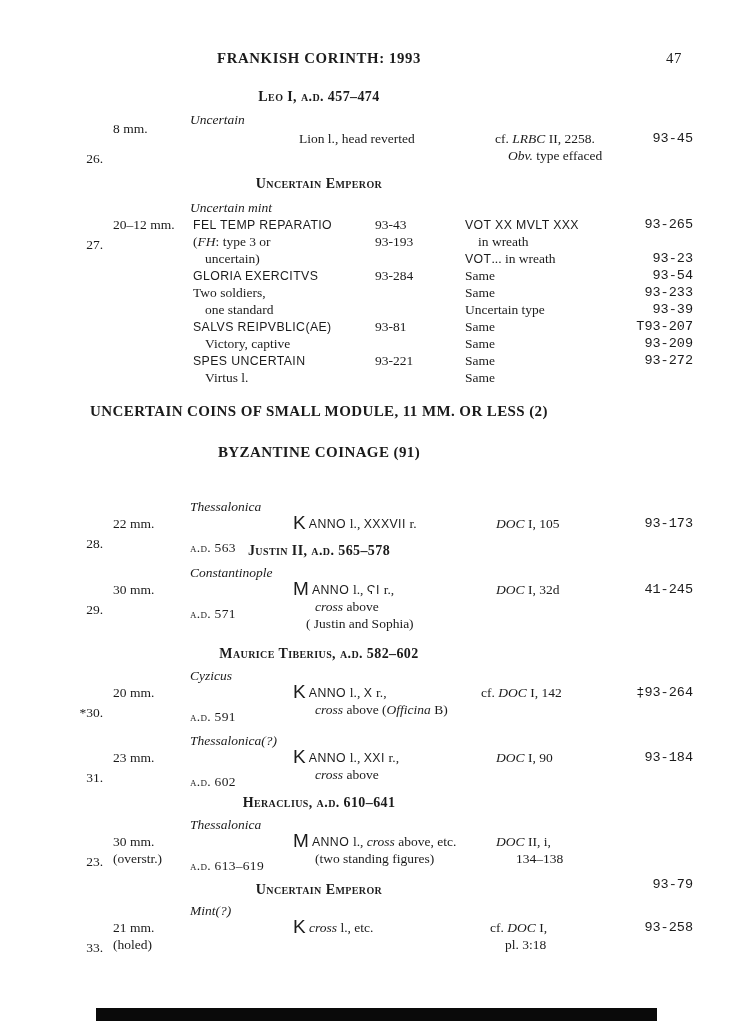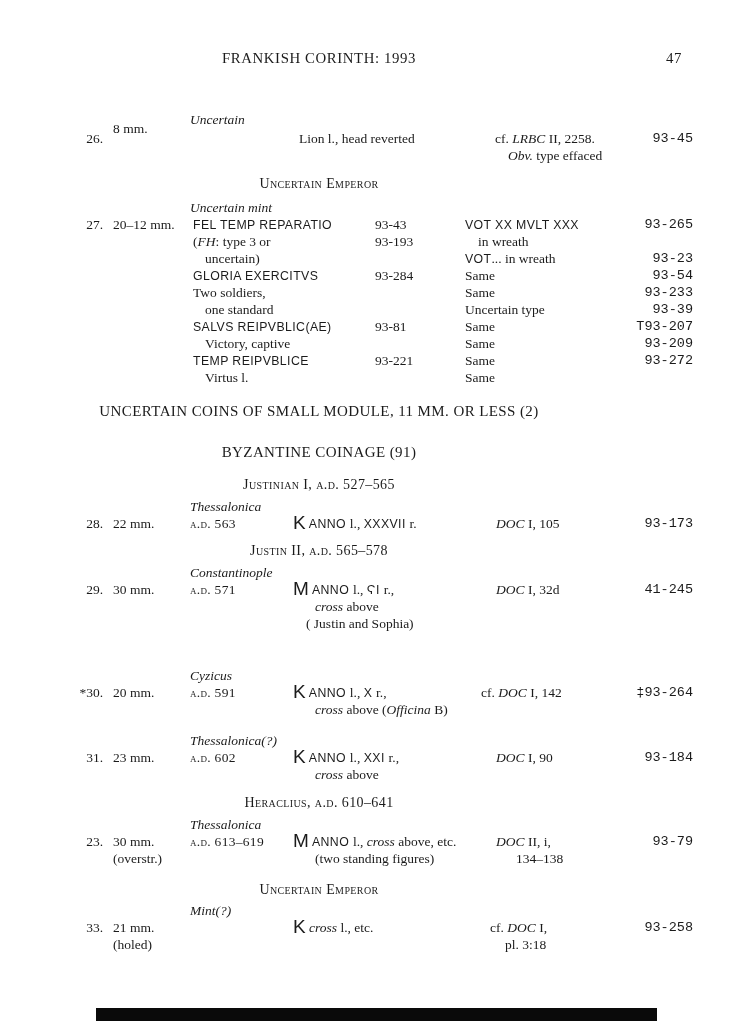--- a/index.html
+++ b/index.html
@@ -2,40 +2,41 @@
 <html><head>
 <meta charset="utf-8">
 <style>
   html,body{margin:0;padding:0;background:#e8e8e8;}
   .page{
     position:relative;width:751px;height:1024px;background:#ffffff;
     font-family:"Liberation Serif","DejaVu Serif",serif;
     font-size:13.5px;color:#1b1b1b;overflow:hidden;margin:0 auto;
   }
   .t{position:absolute;white-space:nowrap;line-height:17px;}
-  .ctr{left:0;width:638px;text-align:center;}
-  .sc{font-variant:small-caps;letter-spacing:0.3px;}
+  .ctr{left:0;width:638px;text-align:center;font-weight:bold;}
+  .sc{font-variant:small-caps;letter-spacing:0.3px;margin-top:24px;}
   .schead{font-variant:small-caps;font-size:14px;letter-spacing:0.4px;}
   .it{font-style:italic;}
   .sans{font-family:"Liberation Sans","DejaVu Sans",sans-serif;font-size:12.3px;letter-spacing:0.4px;}
   .big{font-family:"Liberation Sans","DejaVu Sans",sans-serif;font-size:19px;line-height:13px;vertical-align:-1px;letter-spacing:0;}
   .hbig{font-size:15px;letter-spacing:0.4px;}
   .title{font-size:14.8px;letter-spacing:0.6px;}
-  .num{left:56px;width:47px;text-align:right;}
+  .num{left:56px;width:47px;text-align:right;margin-top:20px;}
   .rcat{left:560px;width:133px;text-align:right;font-family:Liberation Mono, monospace;}
   .bar{position:absolute;background:#0a0a0a;}
 </style>
 </head>
 <body>
 
 <div class="page">
 
   <div class="t ctr title" style="top:50px">FRANKISH CORINTH: 1993</div>
   <div class="t title" style="left:666px;top:50px">47</div>
 
+  <div class="t ctr schead" style="top:88px">Leo I, a.d. 457–474</div>
   <div class="t it" style="left:190px;top:111px">Uncertain</div>
 
   <div class="t num" style="top:130px">26.</div>
   <div class="t" style="left:113px;top:120px">8 mm.</div>
   <div class="t" style="left:299px;top:130px">Lion l., head reverted</div>
   <div class="t" style="left:495px;top:130px"><span>cf. </span><span class="it">LRBC</span><span> II, 2258.</span></div>
   <div class="t rcat" style="top:130px">93-45</div>
   <div class="t" style="left:508px;top:147px"><span class="it">Obv.</span><span> type effaced</span></div>
 
   <div class="t ctr schead" style="top:175px">Uncertain Emperor</div>
@@ -72,52 +73,52 @@
 
   <div class="t sans" style="left:193px;top:319px">SALVS REIPVBLIC(AE)</div>
   <div class="t" style="left:375px;top:318px">93-81</div>
   <div class="t" style="left:465px;top:318px">Same</div>
   <div class="t rcat" style="top:318px">T93-207</div>
 
   <div class="t" style="left:205px;top:335px">Victory, captive</div>
   <div class="t" style="left:465px;top:335px">Same</div>
   <div class="t rcat" style="top:335px">93-209</div>
 
-  <div class="t sans" style="left:193px;top:353px">TEMP REIPVBLICE</div>
+  <div class="t sans" style="left:193px;top:353px">SPES UNCERTAIN</div>
   <div class="t" style="left:375px;top:352px">93-221</div>
   <div class="t" style="left:465px;top:352px">Same</div>
   <div class="t rcat" style="top:352px">93-272</div>
 
   <div class="t" style="left:205px;top:369px">Virtus l.</div>
   <div class="t" style="left:465px;top:369px">Same</div>
   <div class="t rcat" style="top:369px"></div>
 
   <div class="t ctr hbig" style="top:403px">UNCERTAIN COINS OF SMALL MODULE, 11 MM. OR LESS (2)</div>
   <div class="t ctr hbig" style="top:444px">BYZANTINE COINAGE (91)</div>
 
-  <div class="t ctr schead" style="top:476px">Justinian I, a.d. 527–565</div>
   <div class="t it" style="left:190px;top:498px">Thessalonica</div>
   <div class="t num" style="top:515px">28.</div>
   <div class="t" style="left:113px;top:515px">22 mm.</div>
   <div class="t sc" style="left:190px;top:515px">a.d. 563</div>
   <div class="t" style="left:293px;top:515px"><span class="big">K</span><span class="sans"> ANNO </span><span>l., </span><span class="sans">XXXVII </span><span>r.</span></div>
   <div class="t" style="left:496px;top:515px"><span class="it">DOC</span><span> I, 105</span></div>
   <div class="t rcat" style="top:515px">93-173</div>
 
   <div class="t ctr schead" style="top:542px">Justin II, a.d. 565–578</div>
   <div class="t it" style="left:190px;top:564px">Constantinople</div>
   <div class="t num" style="top:581px">29.</div>
   <div class="t" style="left:113px;top:581px">30 mm.</div>
   <div class="t sc" style="left:190px;top:581px">a.d. 571</div>
   <div class="t" style="left:293px;top:581px"><span class="big">M</span><span class="sans"> ANNO </span><span>l., </span><span class="sans">ϚI </span><span>r.,</span></div>
   <div class="t" style="left:496px;top:581px"><span class="it">DOC</span><span> I, 32d</span></div>
   <div class="t rcat" style="top:581px">41-245</div>
   <div class="t" style="left:315px;top:598px"><span class="it">cross</span><span> above</span></div>
   <div class="t" style="left:306px;top:615px">( Justin and Sophia)</div>
 
+  <div class="t ctr schead" style="top:645px">Maurice Tiberius, a.d. 582–602</div>
   <div class="t it" style="left:190px;top:667px">Cyzicus</div>
   <div class="t num" style="top:684px">*30.</div>
   <div class="t" style="left:113px;top:684px">20 mm.</div>
   <div class="t sc" style="left:190px;top:684px">a.d. 591</div>
   <div class="t" style="left:293px;top:684px"><span class="big">K</span><span class="sans"> ANNO </span><span>l., </span><span class="sans">X </span><span>r.,</span></div>
   <div class="t" style="left:481px;top:684px"><span>cf. </span><span class="it">DOC</span><span> I, 142</span></div>
   <div class="t rcat" style="top:684px">‡93-264</div>
   <div class="t" style="left:315px;top:701px"><span class="it">cross</span><span> above (</span><span class="it">Officina</span><span> B)</span></div>
 
   <div class="t it" style="left:190px;top:732px">Thessalonica(?)</div>
@@ -129,21 +130,21 @@
   <div class="t rcat" style="top:749px">93-184</div>
   <div class="t" style="left:315px;top:766px"><span class="it">cross</span><span> above</span></div>
 
   <div class="t ctr schead" style="top:794px">Heraclius, a.d. 610–641</div>
   <div class="t it" style="left:190px;top:816px">Thessalonica</div>
   <div class="t num" style="top:833px">23.</div>
   <div class="t" style="left:113px;top:833px">30 mm.</div>
   <div class="t sc" style="left:190px;top:833px">a.d. 613–619</div>
   <div class="t" style="left:293px;top:833px"><span class="big">M</span><span class="sans"> ANNO </span><span>l., </span><span class="it">cross</span><span> above, etc.</span></div>
   <div class="t" style="left:496px;top:833px"><span class="it">DOC</span><span> II, i,</span></div>
-  <div class="t rcat" style="top:833px">93-79</div>
+  <div class="t rcat" style="top:876px">93-79</div>
   <div class="t" style="left:113px;top:850px">(overstr.)</div>
   <div class="t" style="left:315px;top:850px">(two standing figures)</div>
   <div class="t" style="left:516px;top:850px">134–138</div>
 
   <div class="t ctr schead" style="top:881px">Uncertain Emperor</div>
   <div class="t it" style="left:190px;top:902px">Mint(?)</div>
   <div class="t num" style="top:919px">33.</div>
   <div class="t" style="left:113px;top:919px">21 mm.</div>
   <div class="t" style="left:293px;top:919px"><span class="big">K</span><span> </span><span class="it">cross</span><span> l., etc.</span></div>
   <div class="t" style="left:490px;top:919px"><span>cf. </span><span class="it">DOC</span><span> I,</span></div>

